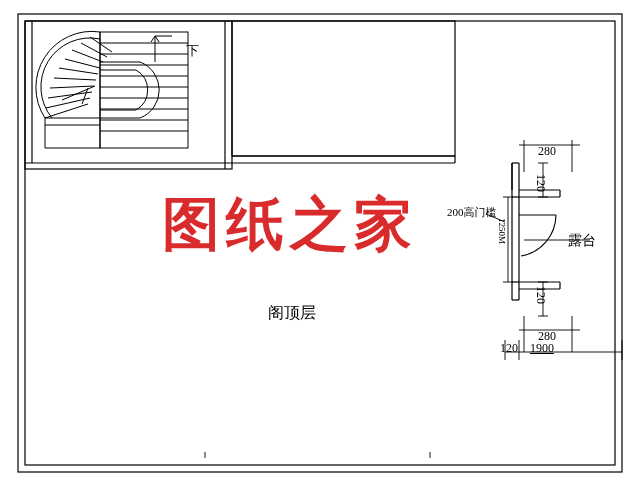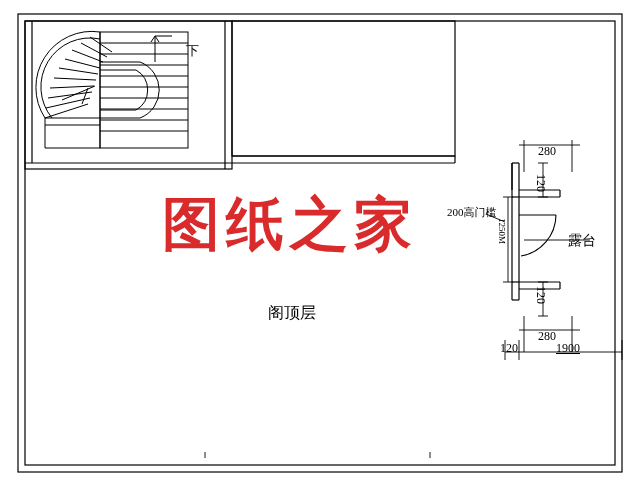--- a/index.html
+++ b/index.html
@@ -176,15 +176,15 @@
   <div class="lbl dimtxt" style="left:538px;top:144px;">280</div>
 
   <div class="lbl dimtxt vert" style="left:533px;top:174px;">120</div>
 
   <div class="lbl dimtxt vert" style="left:533px;top:286px;">120</div>
 
   <div class="lbl dimtxt" style="left:538px;top:329px;">280</div>
 
   <div class="lbl dimtxt" style="left:500px;top:341px;">120</div>
 
-  <div class="lbl dimtxt" style="left:556px;top:341px;text-decoration:underline;">1900</div>
+  <div class="lbl dimtxt" style="left:530px;top:341px;text-decoration:underline;">1900</div>
 
 </div>
 
 </body></html>

